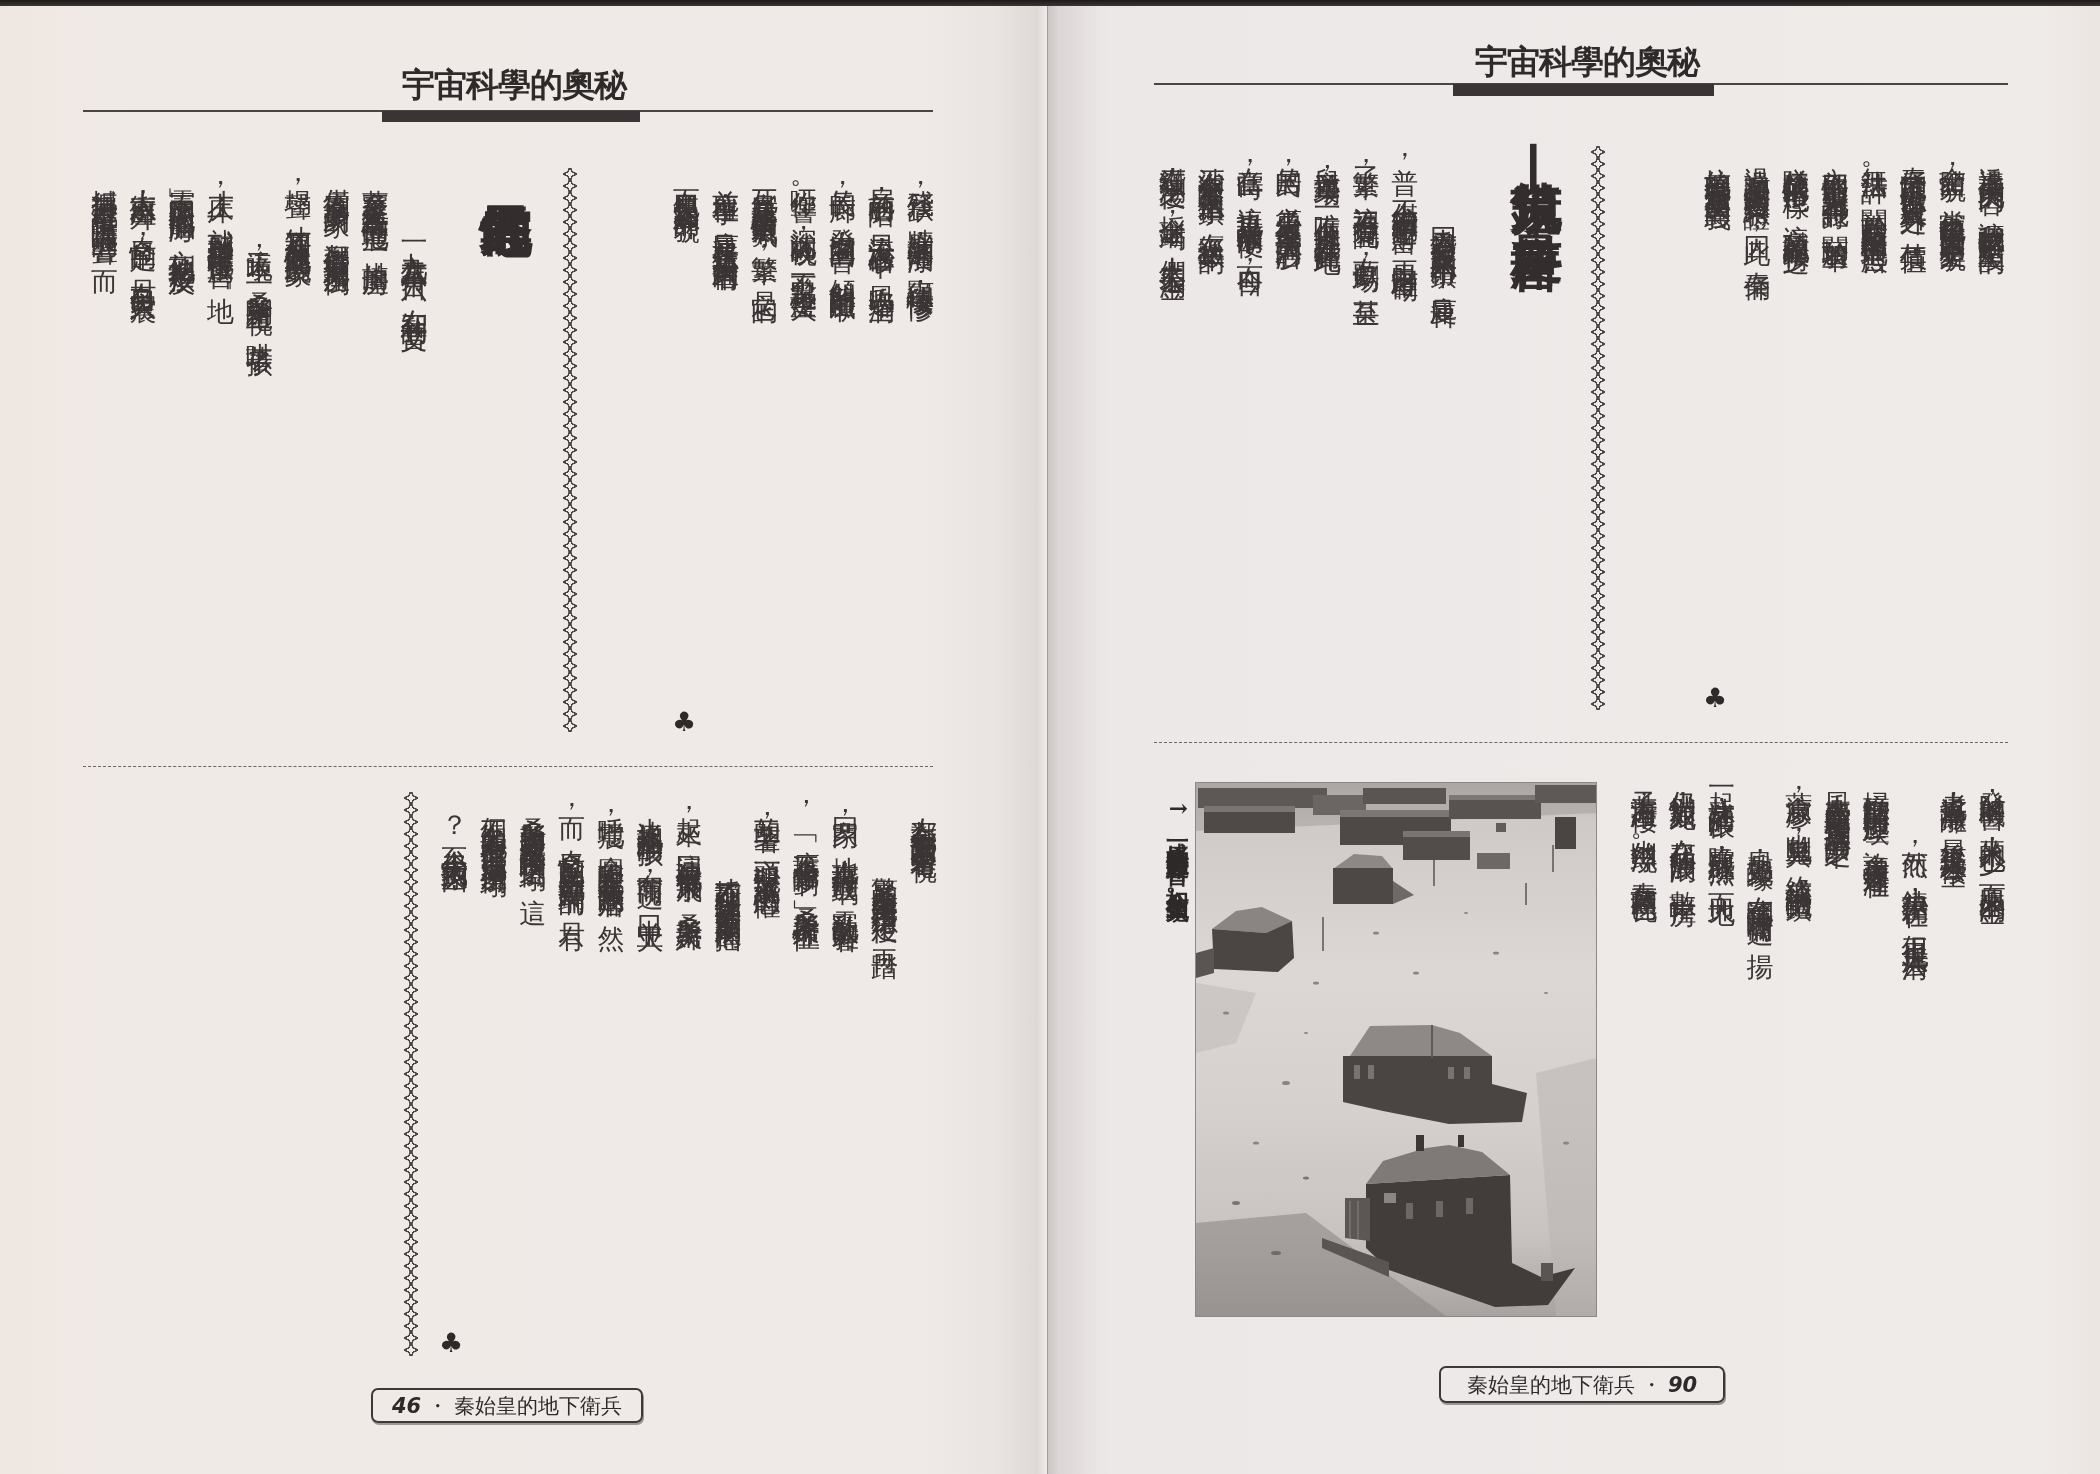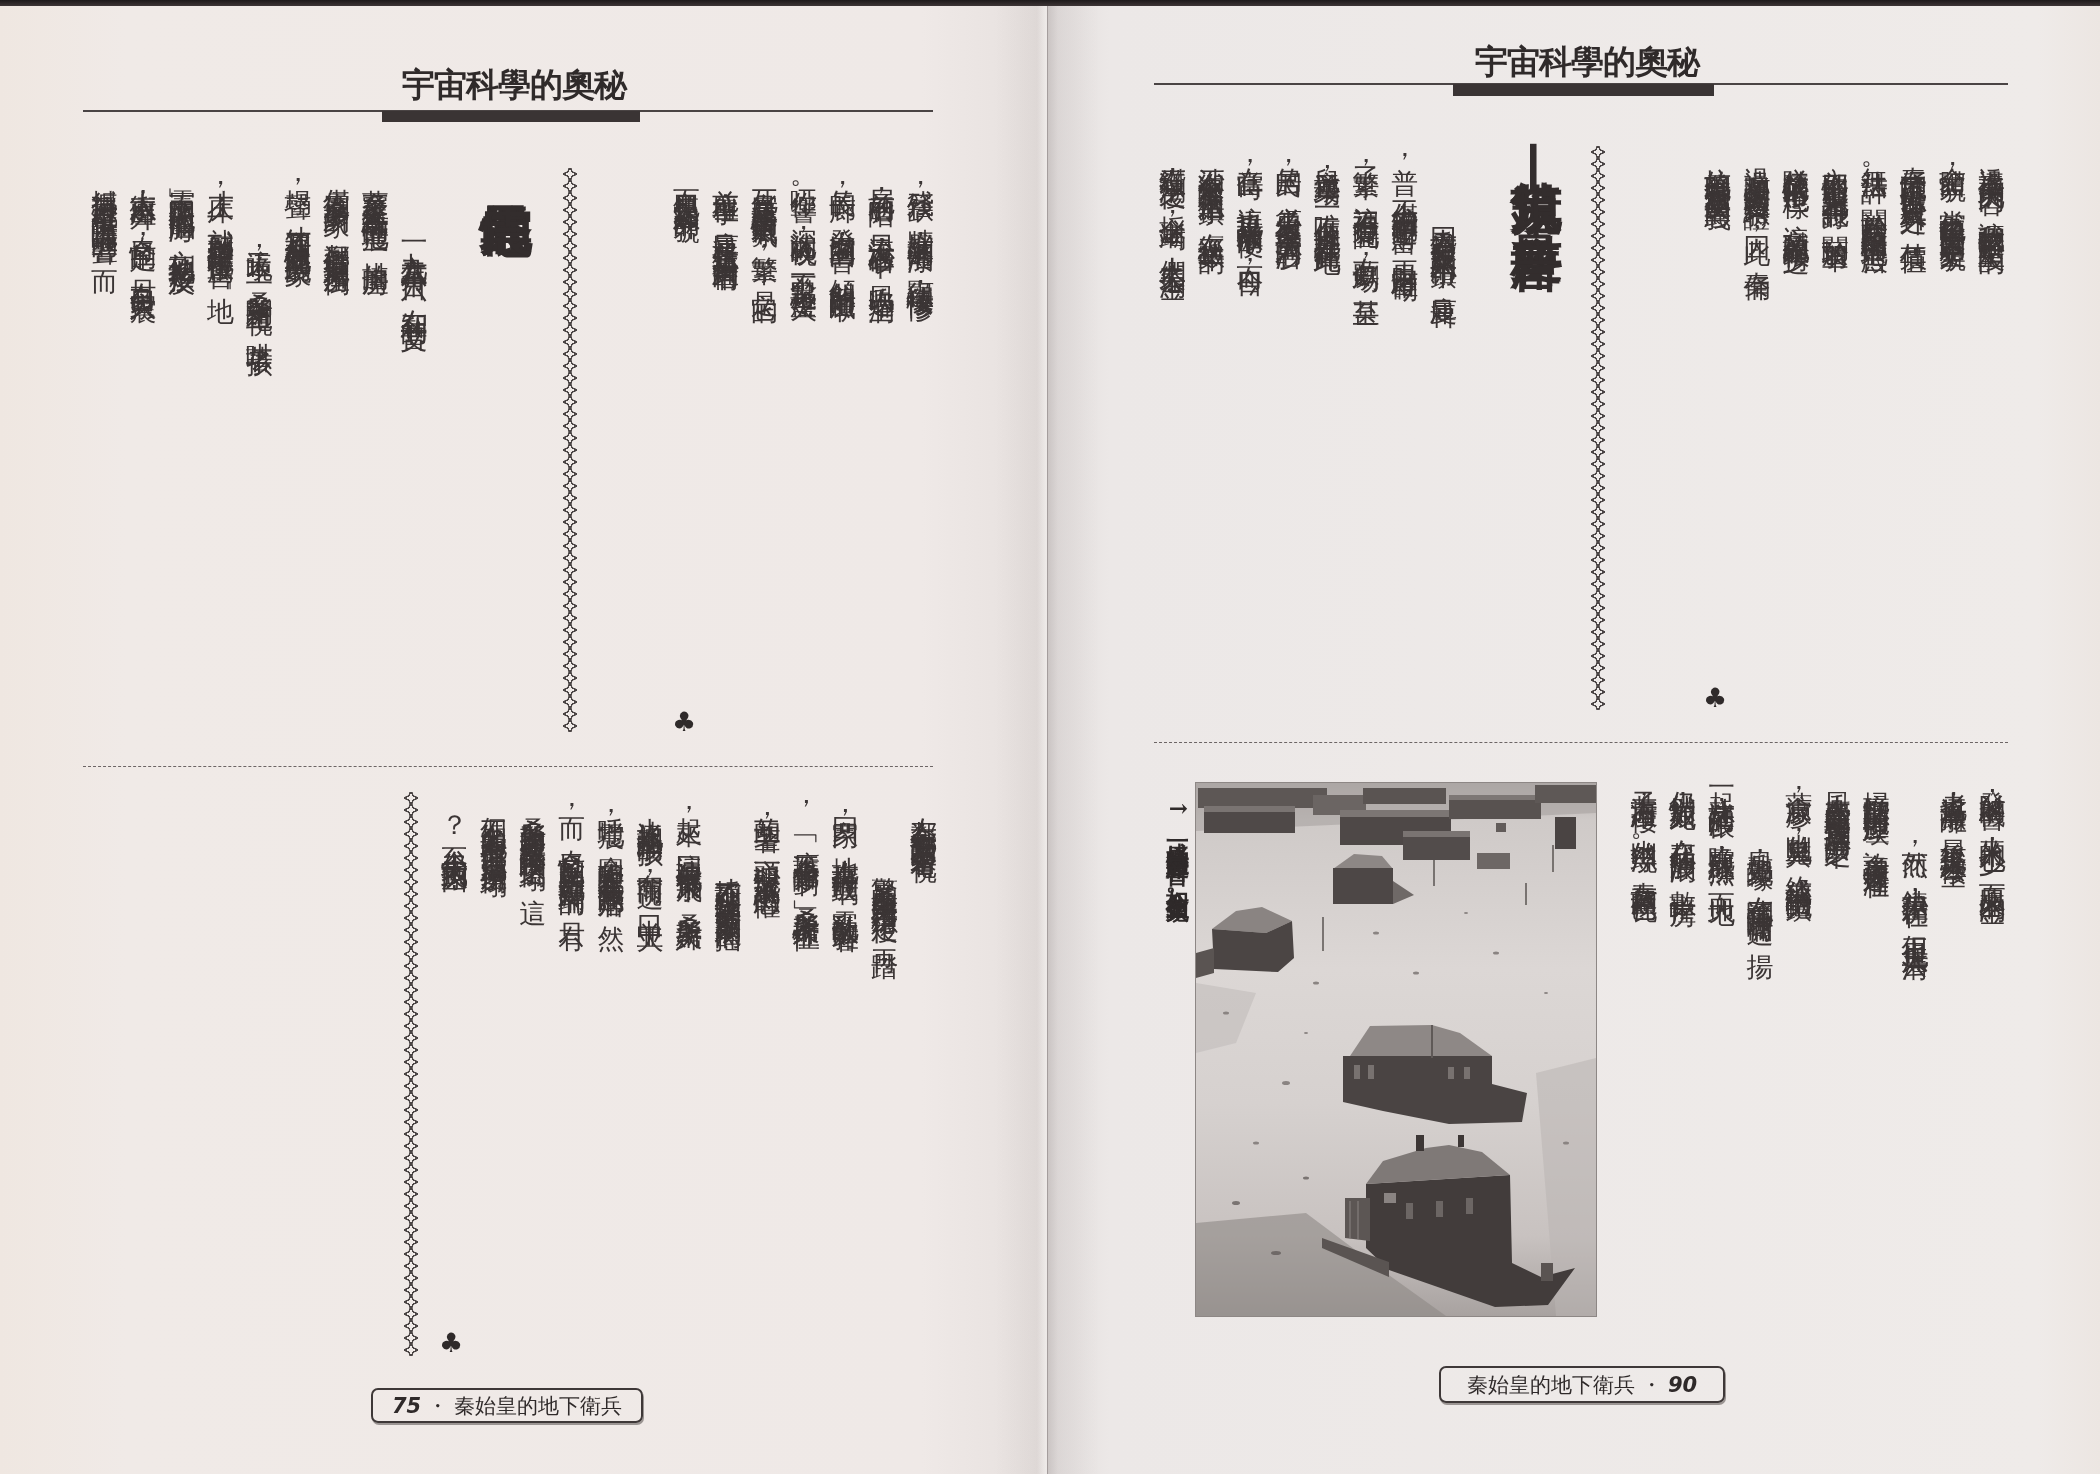--- a/index.html
+++ b/index.html
@@ -145,21 +145,21 @@
   <div>而，奇怪的是鄰人的房子都好端端的，只有</div>
   <div>桑多斯的房屋竟然在衆目睽睽之下倒塌，這</div>
   <div>個不知名的地震究竟何以造成一家房屋倒塌</div>
   <div>？至今仍未找到原因！</div>
 </div>
 <div class="club" style="left:439px;top:1327px;">♣</div>
 
 <div class="ornament" style="left:404px;top:792px;height:564px;"></div>
 
 <div class="footer-box" style="left:371px;top:1388px;width:272px;height:35px;">
-  <span class="num">75</span>
+  <span class="num">46</span>
   <span>・</span>
   <span>秦始皇的地下衛兵</span>
 </div>
 
 <div class="hdr-title" style="left:1470px;top:44px;width:234px;">宇宙科學的奧秘</div>
 <div class="hdr-rule" style="left:1154px;top:83px;width:854px;"></div>
 <div class="hdr-bar" style="left:1453px;top:84px;width:261px;height:12px;"></div>
 
 <div class="vcols" style="right:88.5px;top:146px;height:580px;line-height:39.1px;">
   <div>透過秦俑坑的內容，讓我們瞭解了始皇陵的</div>

